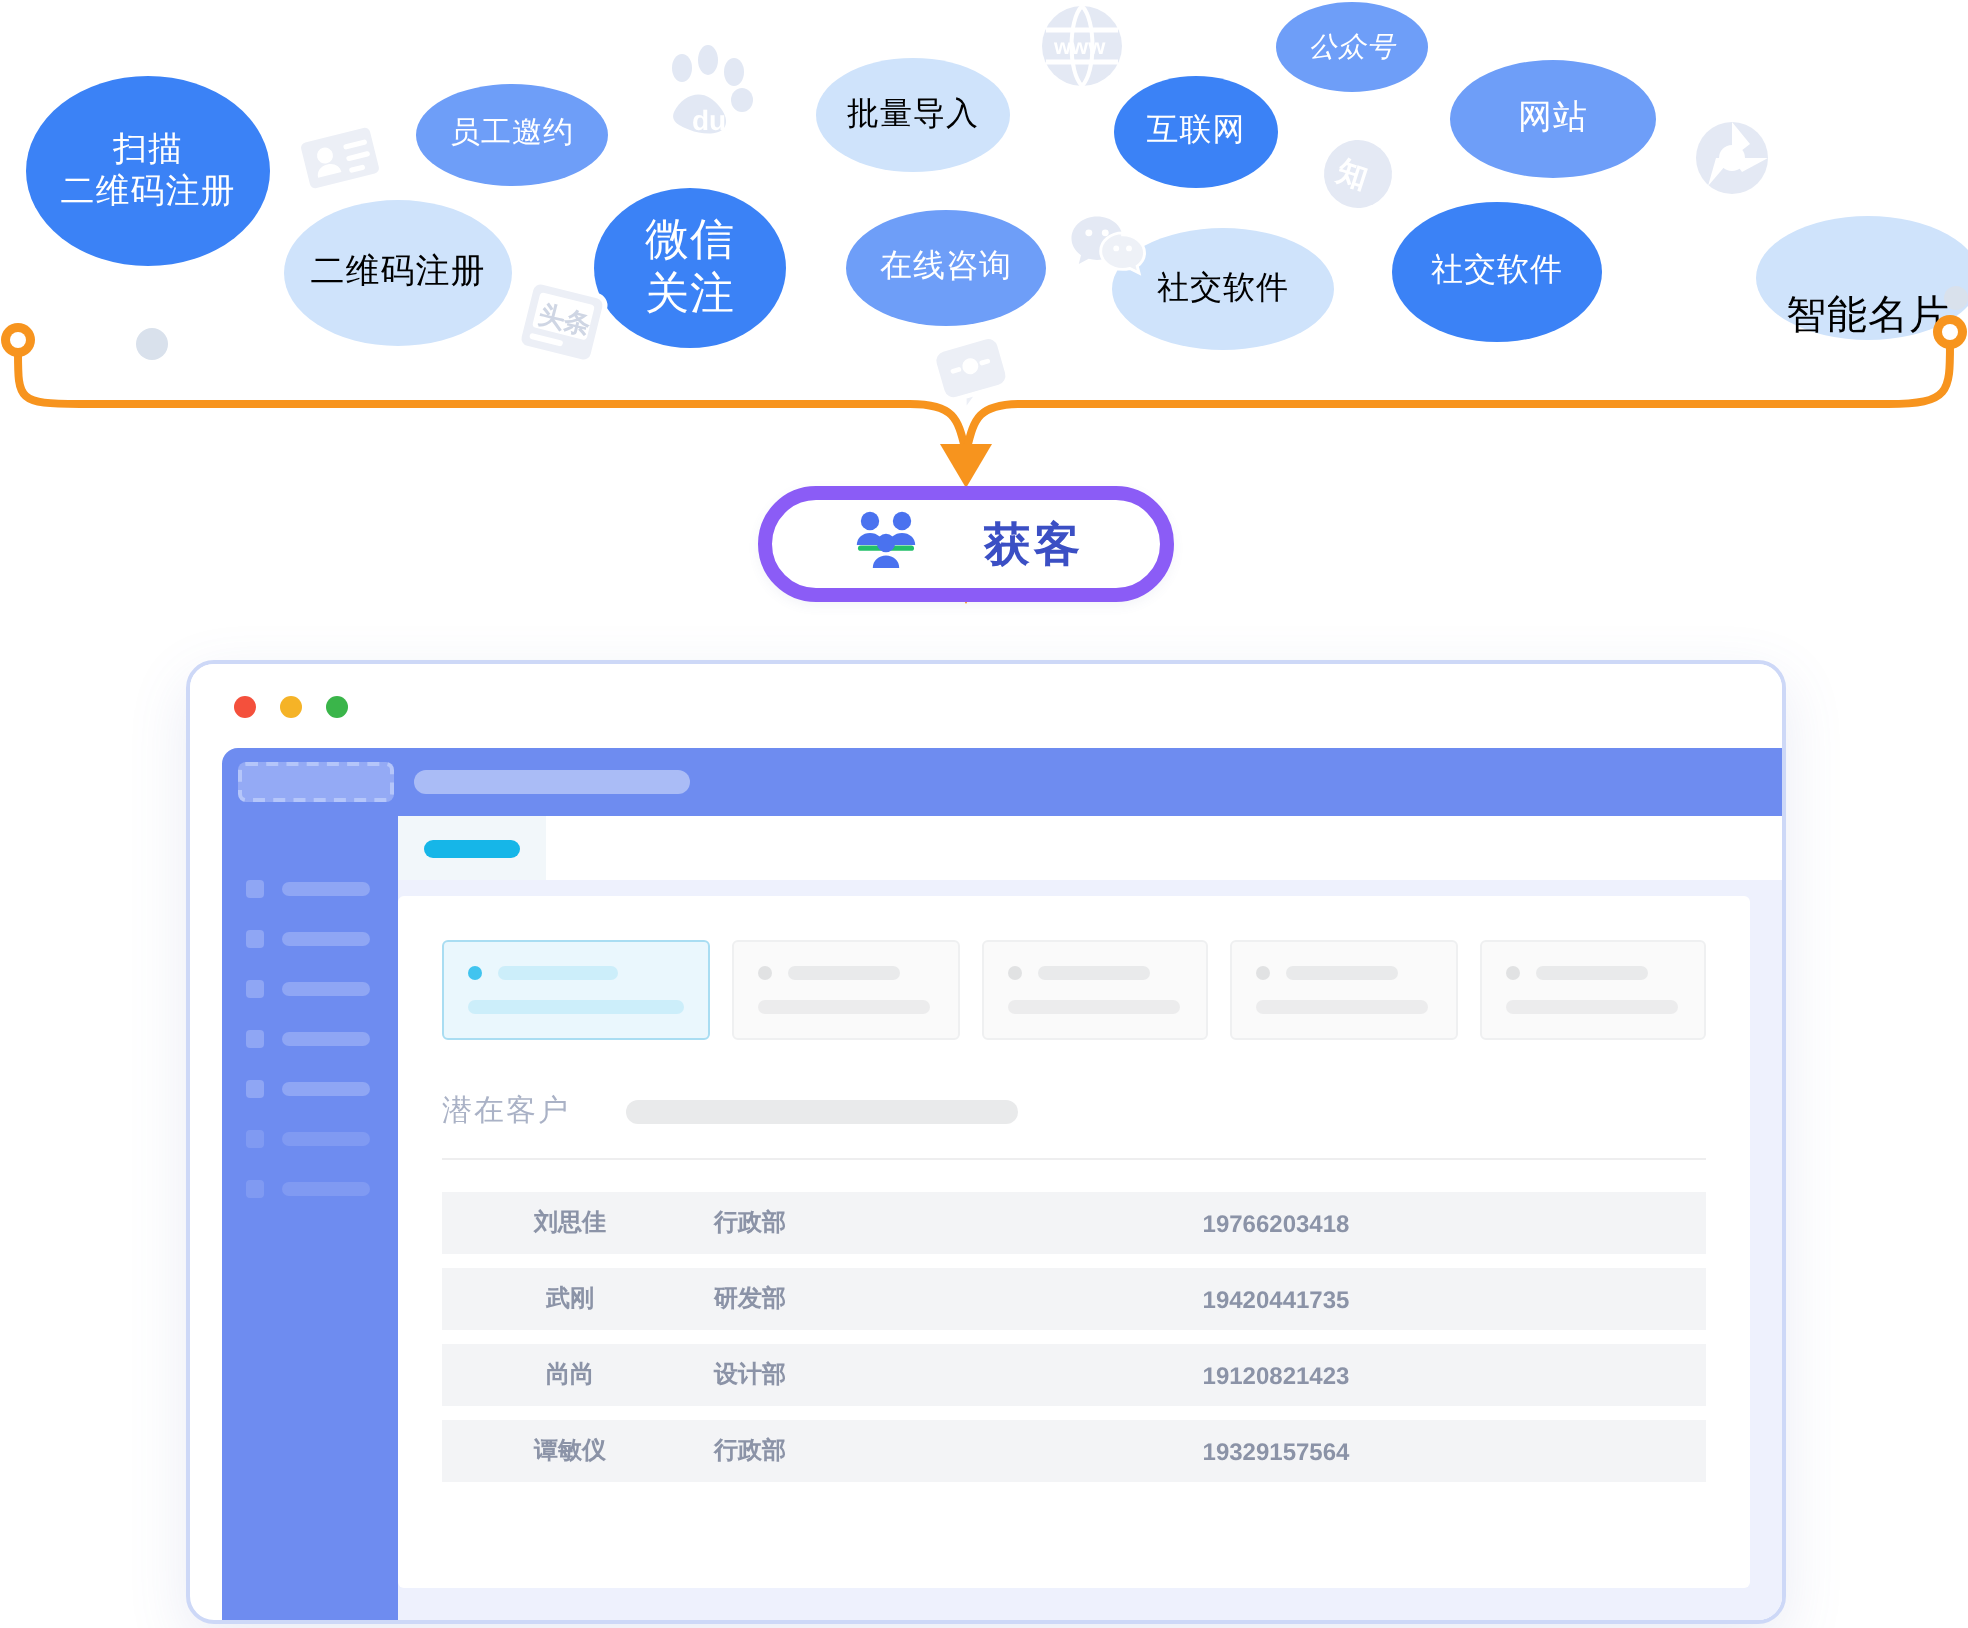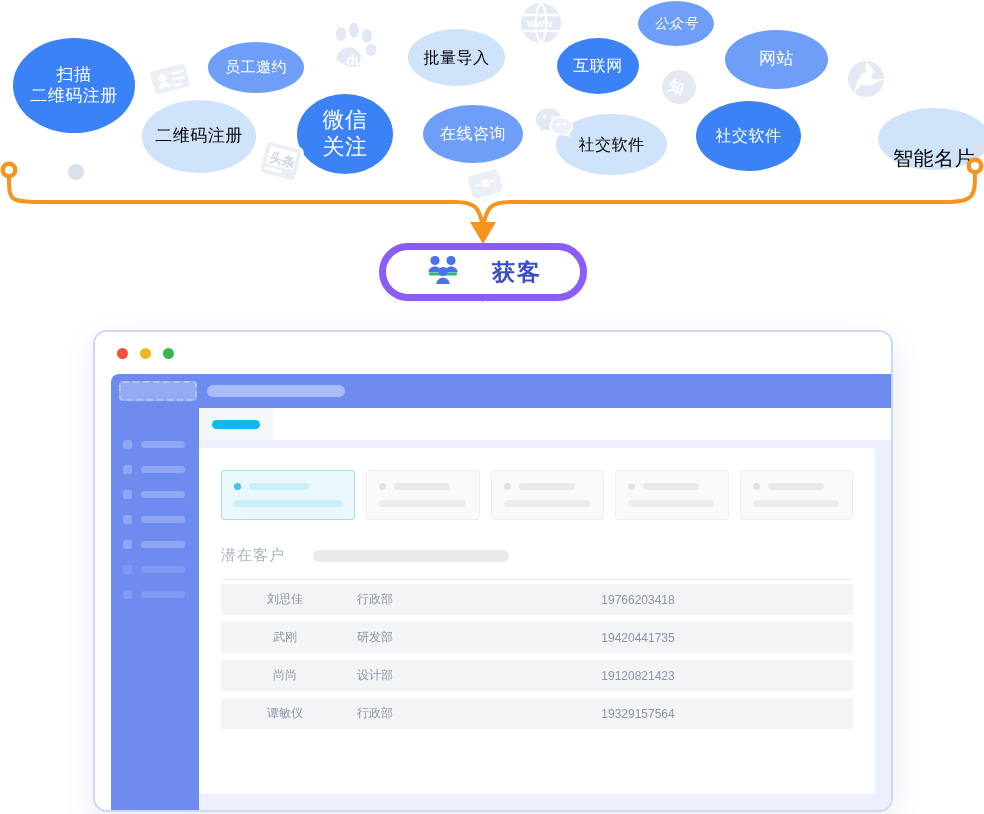--- a/index.html
+++ b/index.html
@@ -178,21 +178,21 @@
     margin-top: 26px;
     display: flex;
     align-items: center;
     gap: 28px;
     padding-bottom: 14px;
     border-bottom: 1px solid #eeeeef;
   }
   #section-title { font-size: 15px; color: #aab2c6; letter-spacing: 1px; }
   #section-ghost { width: 196px; height: 12px; border-radius: 6px; background: #e9eaeb; }
 
-  #table { margin-top: 4px; }
+  #table { margin-top: 16px; font-weight: bold; }
   .trow {
     height: 31px;
     display: flex;
     align-items: center;
     background: #f3f4f6;
     margin-bottom: 7px;
     font-size: 12px;
     color: #8b93a7;
   }
   .trow .c-name { width: 106px; padding-left: 22px; }

